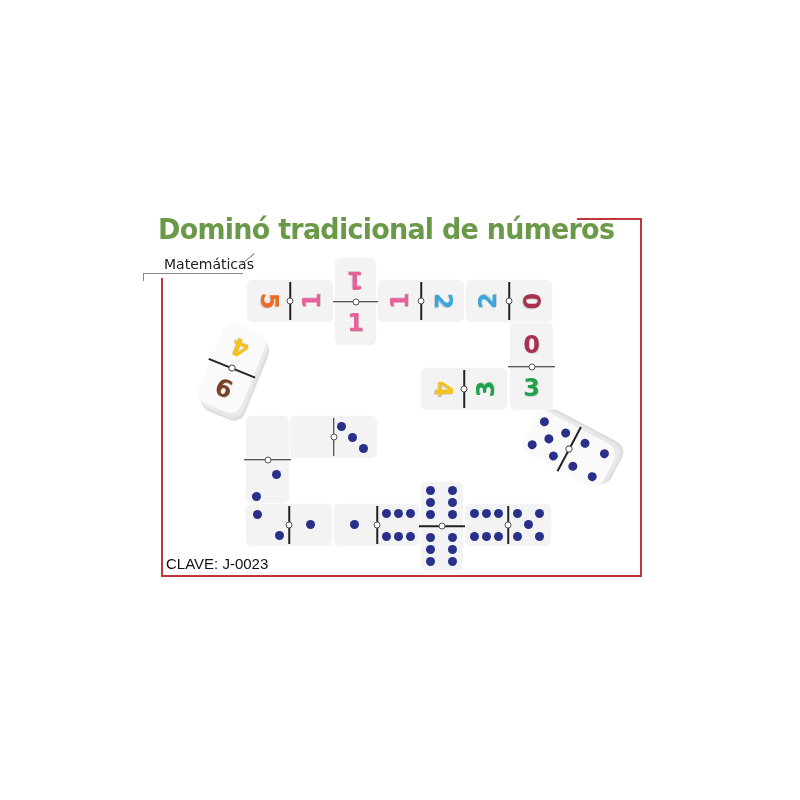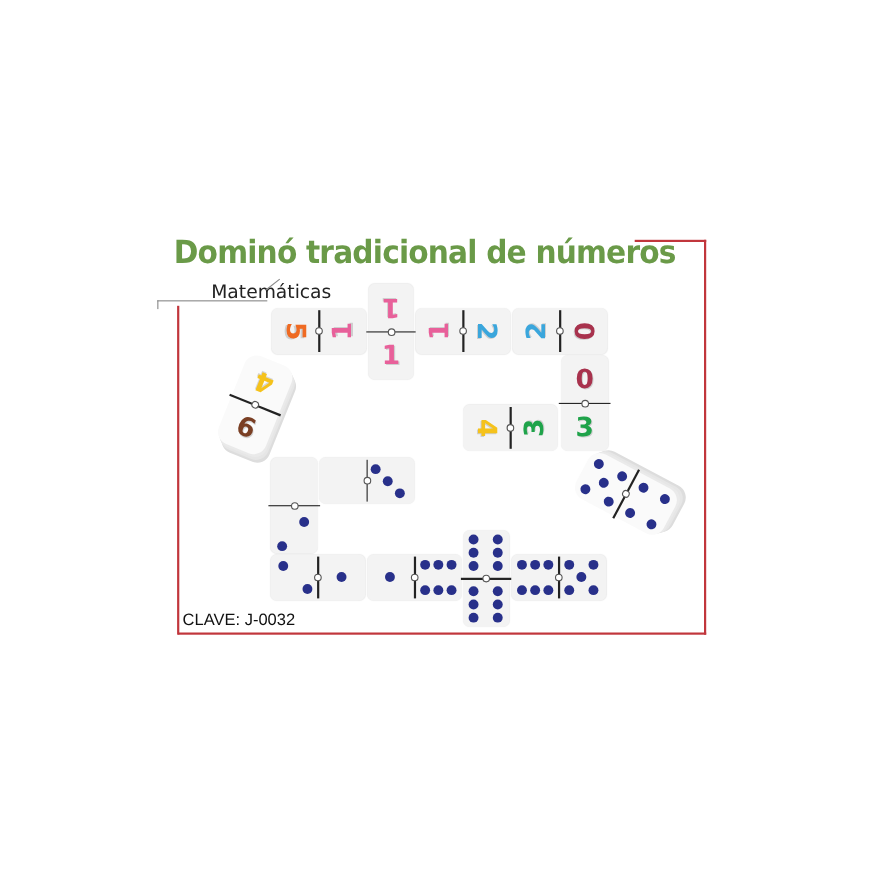--- a/index.html
+++ b/index.html
@@ -2,21 +2,21 @@
 <html><head>
 <meta charset="utf-8">
 <style>
   html, body { margin:0; padding:0; }
   body { width:800px; height:800px; background:#ffffff; position:relative; overflow:hidden; font-family:"DejaVu Sans", sans-serif; }
   .title { position:absolute; left:158px; top:212px; font-family:"DejaVu Sans", sans-serif; font-weight:bold; font-size:29px; letter-spacing:-0.8px; color:#6a9a48; white-space:nowrap; transform:scaleX(0.93); transform-origin:left top; }
   .frame-top { position:absolute; left:577px; top:218px; width:65px; height:2px; background:#c1363c; }
   .frame-right { position:absolute; left:640px; top:218px; width:2px; height:359px; background:#c1363c; }
   .frame-bottom { position:absolute; left:162px; top:575px; width:480px; height:2px; background:#c1363c; }
   .frame-left { position:absolute; left:161px; top:278px; width:2px; height:299px; background:#c1363c; }
-  .subject { position:absolute; left:164px; top:256px; font-size:17px; color:#222;margin-left:28px; }
+  .subject { position:absolute; left:164px; top:256px; font-size:14px; color:#222; }
   .subject-line { position:absolute; left:143px; top:273px; width:100px; height:1px; background:#888; }
   .subject-line2 { position:absolute; left:242px; top:263px; width:16px; height:1px; background:#888; transform:rotate(-38deg); transform-origin:left bottom; }
   .subject-tick { position:absolute; left:143px; top:273px; width:1px; height:8px; background:#888; }
   .clave { position:absolute; left:166px; top:555px; font-family:"Liberation Sans", sans-serif; font-size:15px; color:#111; }
 
   .domino { position:absolute; background:#f3f3f3; border-radius:6px; box-shadow:0 0 1px rgba(0,0,0,0.08); }
   .half { position:absolute; display:flex; align-items:center; justify-content:center; font-family:"DejaVu Sans", sans-serif; font-weight:bold; font-size:24px; }
   .h .half { top:0; bottom:0; width:50%; }
   .h .half.a { left:0; } .h .half.b { right:0; }
   .v .half { left:0; right:0; height:50%; }
@@ -166,13 +166,13 @@
   <div class="dot" style="left:31px;top:6px;"></div>
   <div class="dot" style="left:18px;top:18px;"></div>
   <div class="dot" style="left:5px;top:30px;"></div>
   <div class="dot" style="left:31px;top:30px;"></div>
   <div class="dot" style="left:5px;top:52px;"></div>
   <div class="dot" style="left:31px;top:52px;"></div>
   <div class="dot" style="left:5px;top:74px;"></div>
   <div class="dot" style="left:31px;top:74px;"></div>
 </div>
 
-<div class="clave">CLAVE: J-0032</div>
+<div class="clave">CLAVE: J-0023</div>
 
 </body></html>

